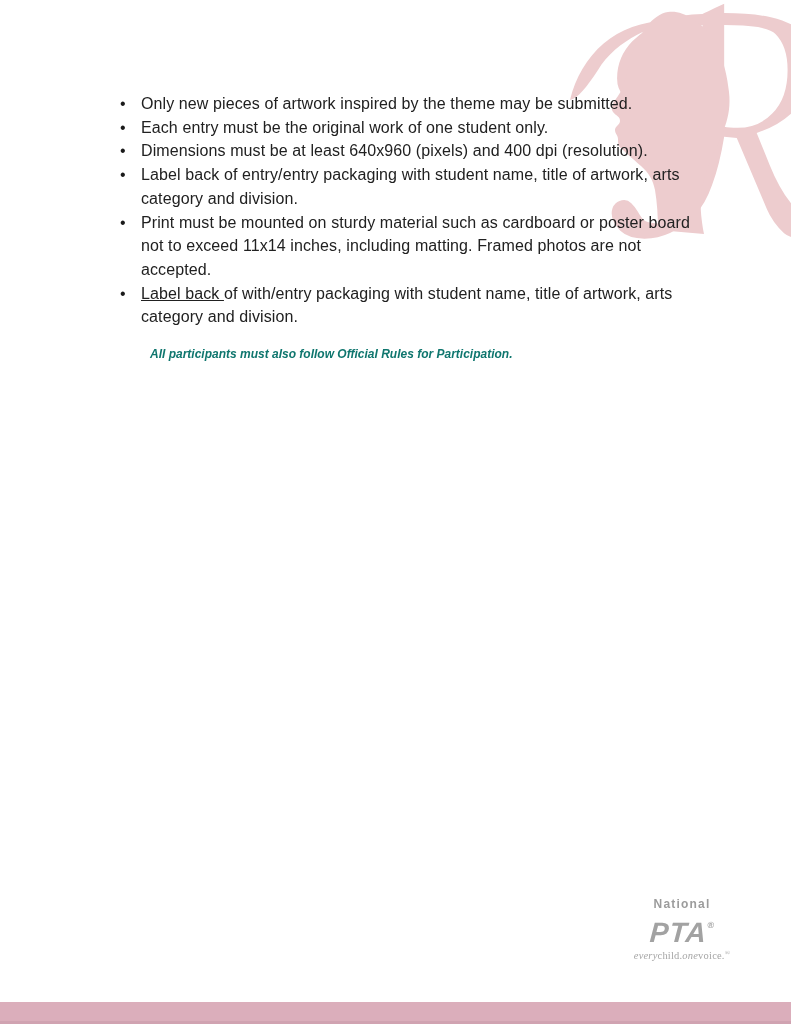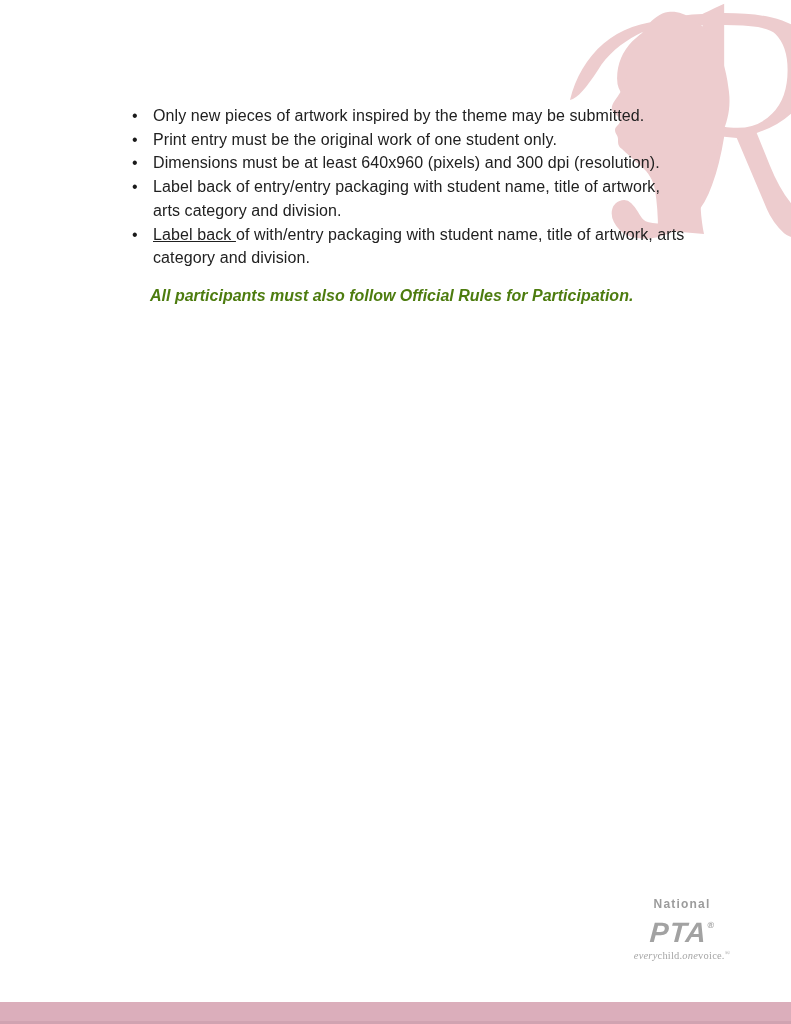--- a/index.html
+++ b/index.html
@@ -19,43 +19,43 @@
     position:absolute; top:0; right:0;
     width:235px; height:246px;
     overflow:hidden;
     pointer-events:none;
   }
 
   
   .content {
     position:absolute; top:92px; left:118px; width:584px;
   }
-  ul.rules { list-style:none; margin:12px; padding:0; }
+  ul.rules { list-style:none; margin:0; padding:0; }
   ul.rules li {
     position:relative;
     padding-left:23px;
     font-size:16px;
     line-height:23.7px;
     letter-spacing:0.1px;
     max-width:578px;
   }
   ul.rules li::before {
     content:"\2022";
     position:absolute; left:2px; top:0;
     font-size:16px; color:#1a1a1a;
   }
   .prefix-u { text-decoration:underline; }
   .note {
     margin-top:14px;
     padding-left:32px;
-    font-size:16px;
+    font-size:12px;
     line-height:23.7px;
     font-weight:bold;
     font-style:italic;
-    color:#4d7c0f;
+    color:#0f766e;
   }
 
   
   .footer-logo {
     position:absolute; left:626px; top:898px; width:112px;
     text-align:center;
     user-select:none;
   }
   .footer-logo .national {
     font-size:12px; font-weight:bold; letter-spacing:1.2px;
@@ -109,23 +109,24 @@
                C 143,206 143,190 153,164
                C 166,134 176,118 173,92
                C 170,62 159,32 138,20
                C 128,13 120,11 112,12 Z" fill="#edccce"></path>
     </svg>
   </div>
 
   <div class="content">
     <ul class="rules">
       <li><span class="prefix-u"></span><span>Only new pieces of artwork inspired by the theme may be submitted.</span></li>
-      <li><span class="prefix-u"></span><span>Print entry must be the original work of one student only.</span></li>
-      <li><span class="prefix-u"></span><span>Dimensions must be at least 640x960 (pixels) and 300 dpi (resolution).</span></li>
+      <li><span class="prefix-u"></span><span>Each entry must be the original work of one student only.</span></li>
+      <li><span class="prefix-u"></span><span>Dimensions must be at least 640x960 (pixels) and 400 dpi (resolution).</span></li>
       <li><span class="prefix-u"></span><span>Label back of entry/entry packaging with student name, title of artwork, arts category and division.</span></li>
+      <li><span class="prefix-u"></span><span>Print must be mounted on sturdy material such as cardboard or poster board not to exceed 11x14 inches, including matting. Framed photos are not accepted.</span></li>
       <li><span class="prefix-u">Label back </span><span>of with/entry packaging with student name, title of artwork, arts category and division.</span></li>
     </ul>
     <p class="note">All participants must also follow Official Rules for Participation.</p>
   </div>
 
   <div class="footer-logo">
     <div class="national">National</div>
     <div class="acronym"><span>PTA</span><span class="reg-main">®</span></div>
     <div class="tagline"><span class="it">every</span><span>child.</span><span class="it">one</span><span>voice.</span><span class="reg-tag">®</span></div>
   </div>

